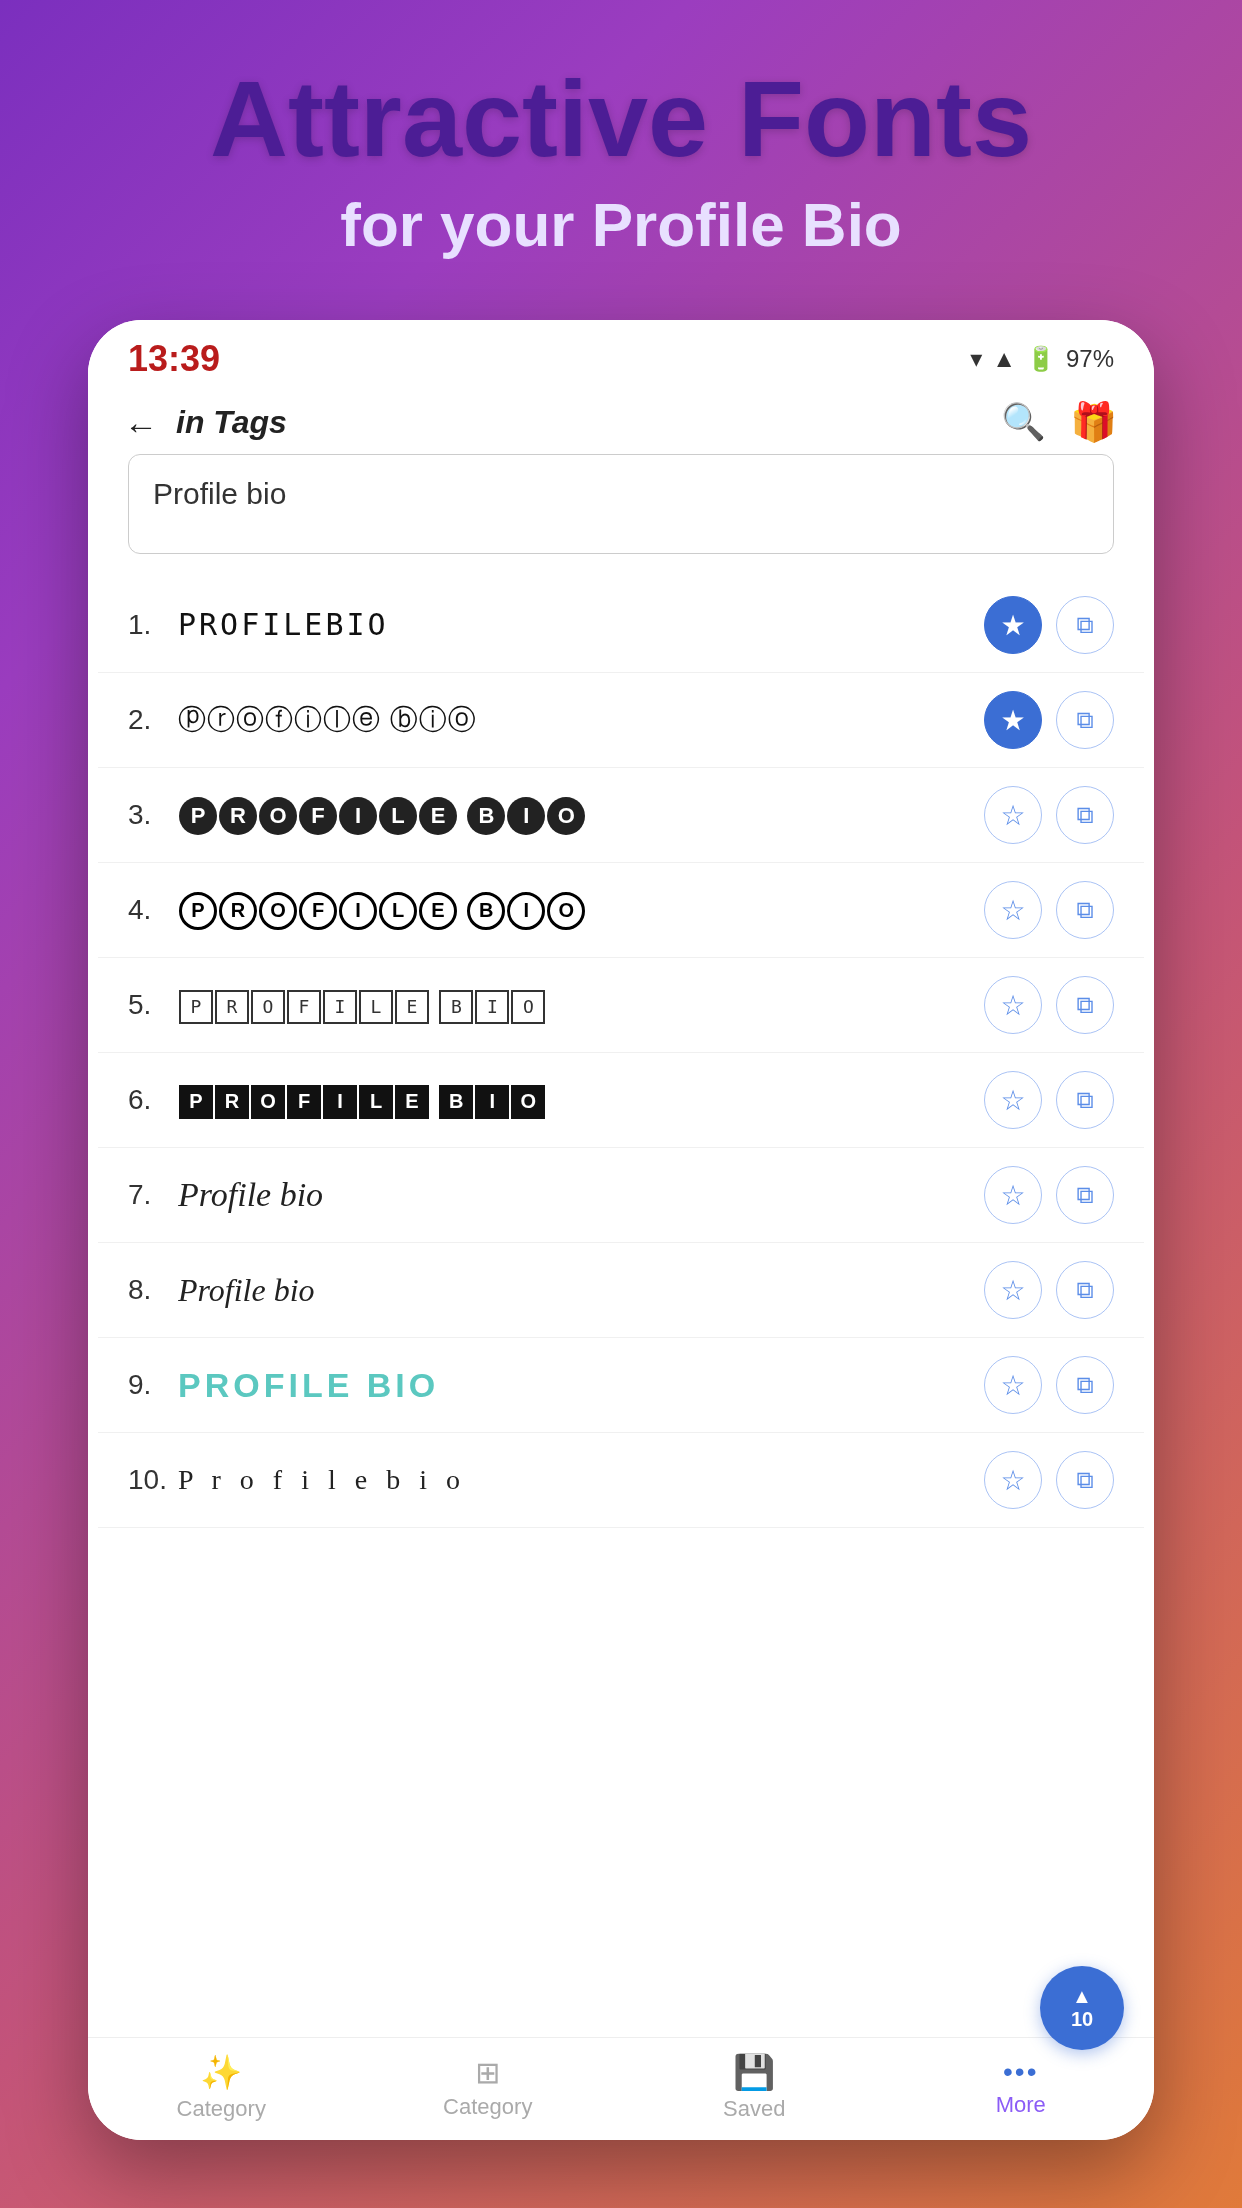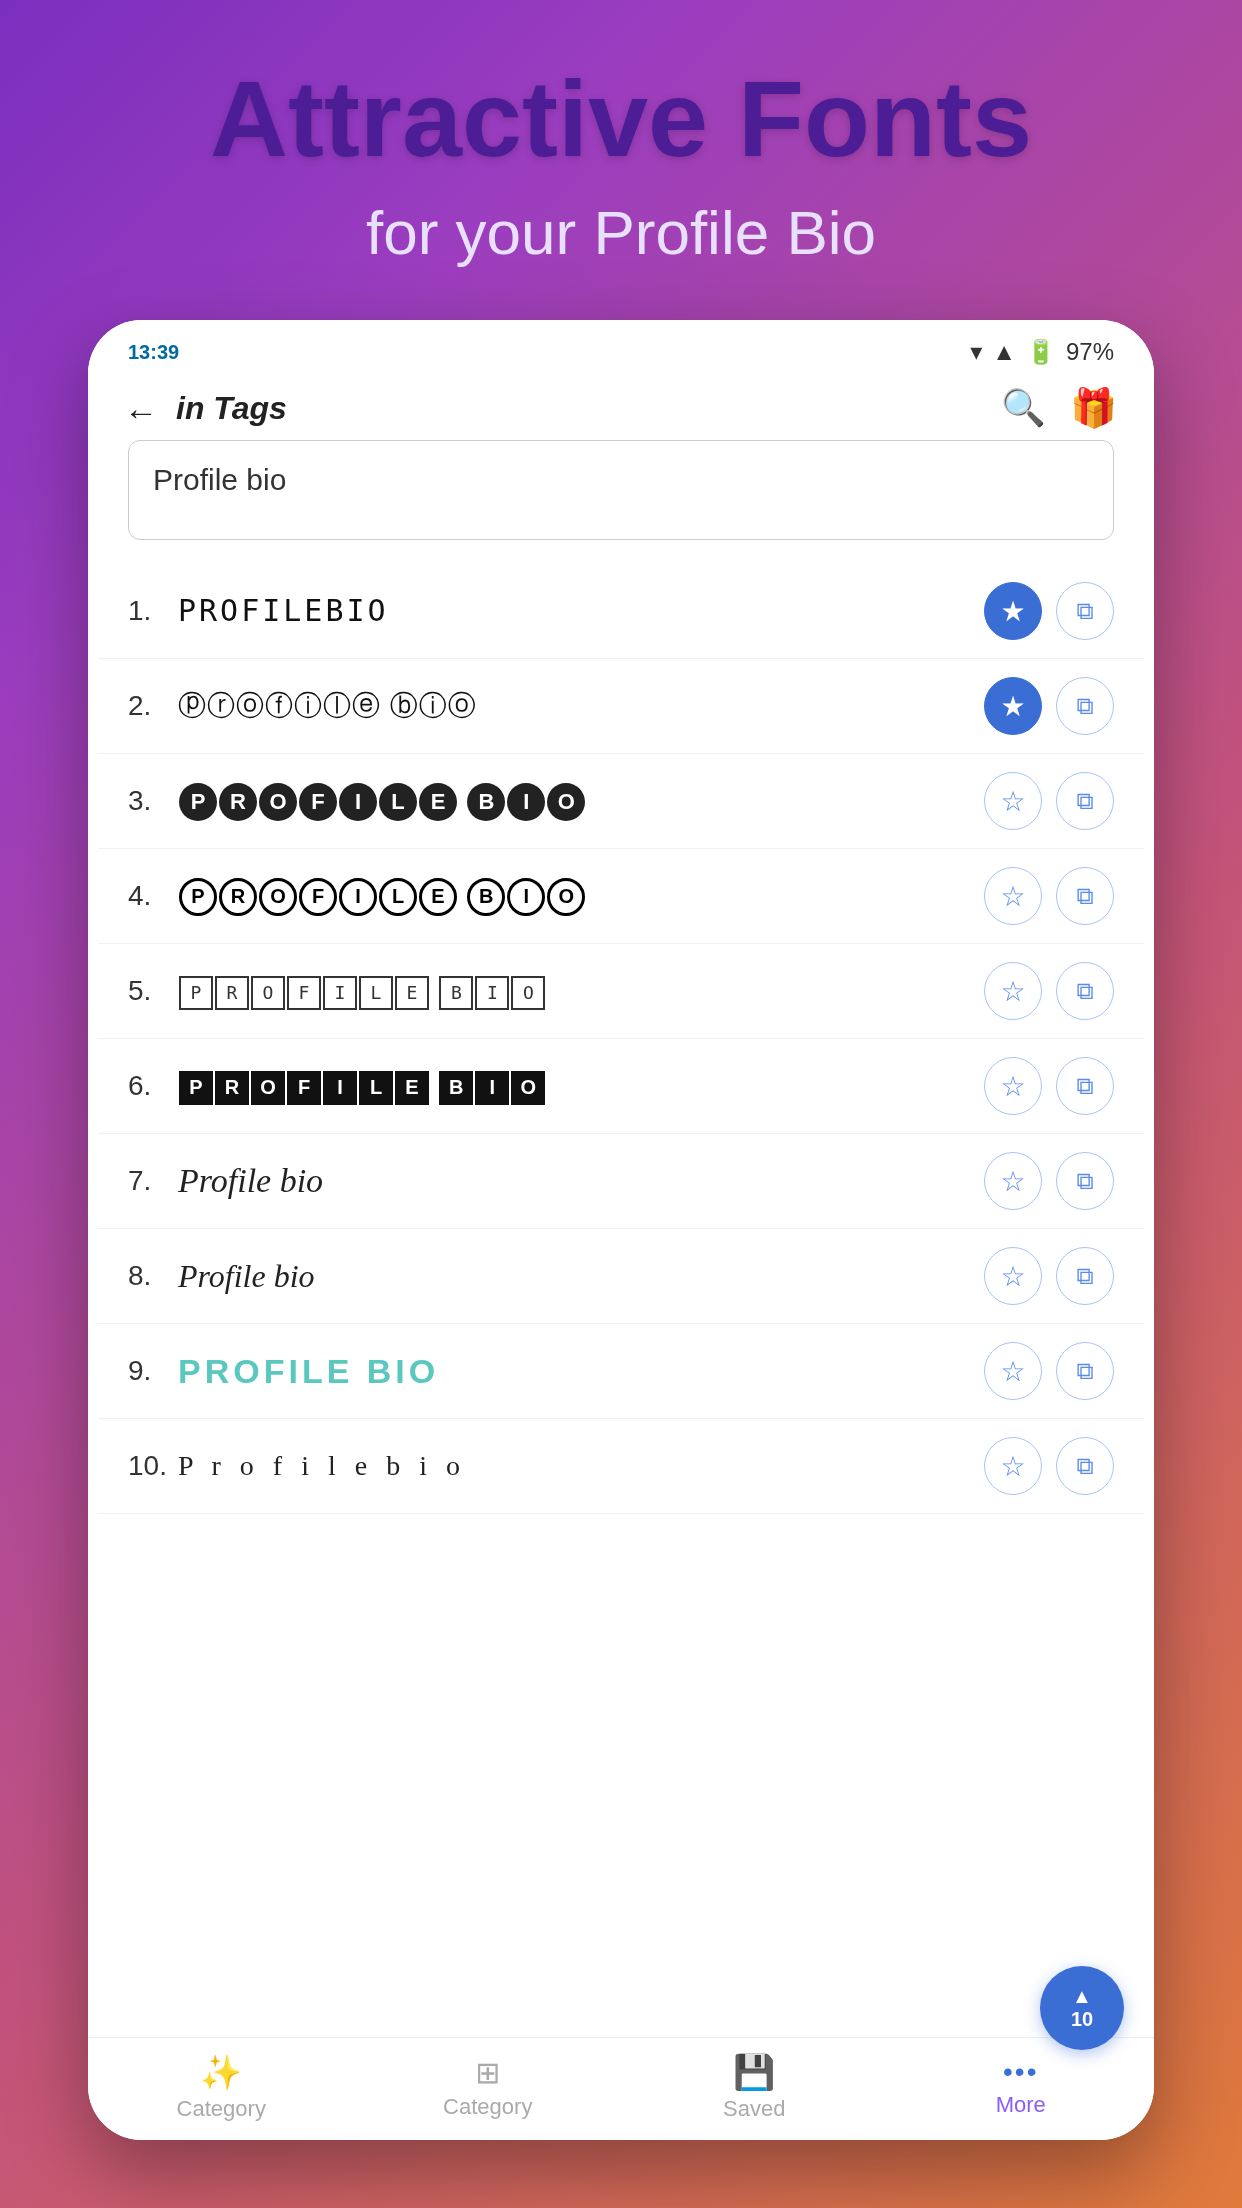--- a/index.html
+++ b/index.html
@@ -19,23 +19,23 @@
     }
     .hero-title h1 {
       font-size: 108px;
       font-weight: 900;
       color: #4c1d95;
       line-height: 1.1;
       text-shadow: 0 2px 8px rgba(0,0,0,0.18);
     }
     .hero-title h2 {
       font-size: 62px;
-      font-weight: 400;
+      font-weight: 700;
       color: #e8e0ff;
-      margin-top: 18px;
+      margin-top: 10px;
     }
 
     .phone-wrapper {
       position: absolute;
       top: 320px;
       left: 88px;
       width: 1066px;
       height: 1820px;
       background: #fff;
       border-radius: 54px;
@@ -47,23 +47,23 @@
 
     
     .status-bar {
       display: flex;
       justify-content: space-between;
       align-items: center;
       padding: 18px 40px 10px 40px;
       background: #fff;
     }
     .status-time {
-      font-size: 20px;
+      font-size: 36px;
       font-weight: 600;
-      color: #0369a1;
+      color: #b91c1c;
     }
     .status-icons {
       display: flex;
       align-items: center;
       gap: 10px;
     }
     .status-icons span {
       font-size: 24px;
       color: #333;
     }

